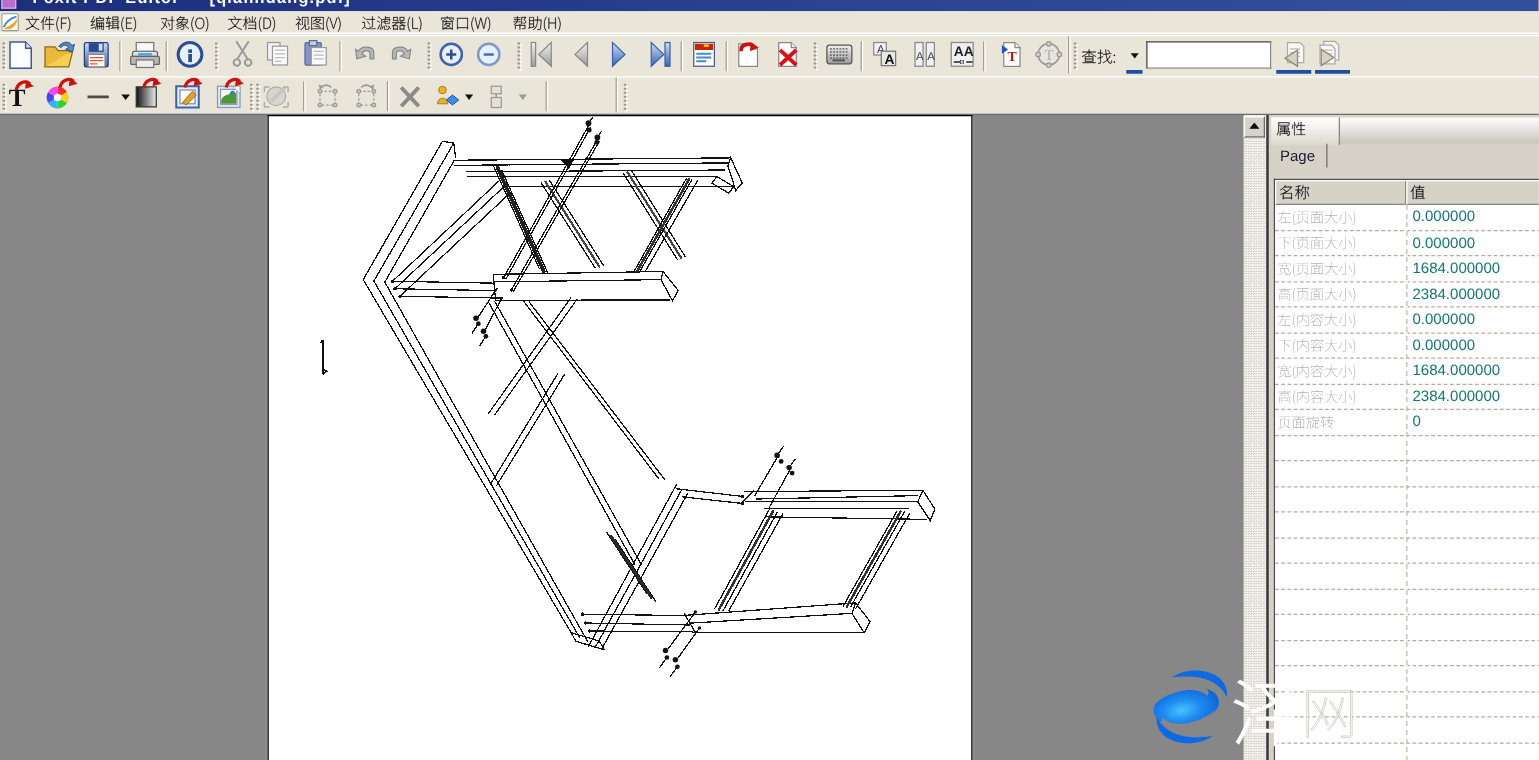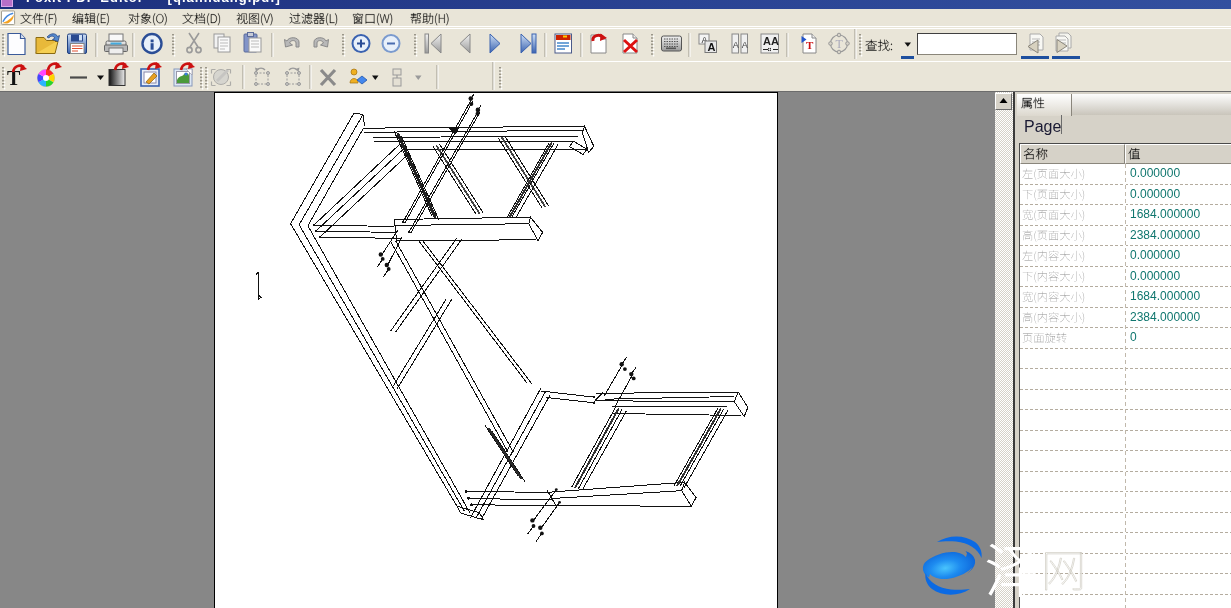--- a/index.html
+++ b/index.html
@@ -22,21 +22,21 @@
 
 #canvas{position:absolute;left:0;top:92px;width:995px;height:516px;background:#878787}
 #page{position:absolute;left:214px;top:0px;width:564px;height:516px;background:#fff;border:1.5px solid #000;border-bottom:none}
 
 #vsb{position:absolute;left:995px;top:92px;width:18px;height:516px;background:repeating-conic-gradient(#ffffff 0% 25%,#d6d2c8 0% 50%) 0 0/2px 2px}
 #vsbbtn{position:absolute;left:0;top:1px;width:17px;height:17px;background:#d6d2c8;border-top:1px solid #fff;border-left:1px solid #fff;border-right:1px solid #6c6c6c;border-bottom:1px solid #6c6c6c}
 
 #panel{position:absolute;left:1013px;top:92px;width:218px;height:516px;background:#d6d2c8;border-left:2px solid #3a3a3a}
 #tabstrip{position:absolute;left:2px;top:2px;width:216px;height:21px;background:linear-gradient(#fdfdfd,#c9c5bb)}
 #proptab{position:absolute;left:2px;top:2px;width:55px;height:22px;background:linear-gradient(#ffffff,#dcd8ce);border-right:1px solid #8a867c;font-size:12.5px;color:#000;padding:4px 0 0 7px}
-#pagetab{position:absolute;left:2px;top:23px;width:45px;height:19px;font-size:16px;color:#1a1a33;padding:3px 0 0 7px;border-right:1.5px solid #6c6c6c}
+#pagetab{position:absolute;left:2px;top:23px;width:45px;height:19px;font-size:12px;color:#1a1a33;padding:3px 0 0 7px;border-right:1.5px solid #6c6c6c}
 #ptable{position:absolute;left:4px;top:51px;width:214px;height:465px;background:#fff;border-top:1.5px solid #4a4a4a;border-left:1.5px solid #4a4a4a}
 #phead{position:absolute;left:0;top:0;width:100%;height:20px;background:#d6d2c8;font-size:12.5px;color:#000}
 #phead .c1{position:absolute;left:0;top:0;width:105px;height:20px;border-right:1px solid #8a867c;border-bottom:1px solid #8a867c;border-top:1px solid #fff;border-left:1px solid #fff;padding:2px 0 0 5px}
 #phead .c2{position:absolute;left:105px;top:0;width:109px;height:20px;border-bottom:1px solid #8a867c;border-top:1px solid #fff;border-left:1px solid #fff;padding:2px 0 0 5px}
 .prow{position:absolute;left:0;width:100%;height:20.5px;font-size:12px}
 .prow .v{position:absolute;left:110px;top:2px;color:#0f766e;white-space:nowrap}
 .prow .bb{position:absolute;left:0;bottom:0;width:100%;border-bottom:1px dashed #b4ac9f}
 #pvline{position:absolute;left:105px;top:20px;width:1px;height:445px;background:repeating-linear-gradient(#c0b8ab 0 4px,#fff 4px 7px)}
 </style></head>
 <body>

